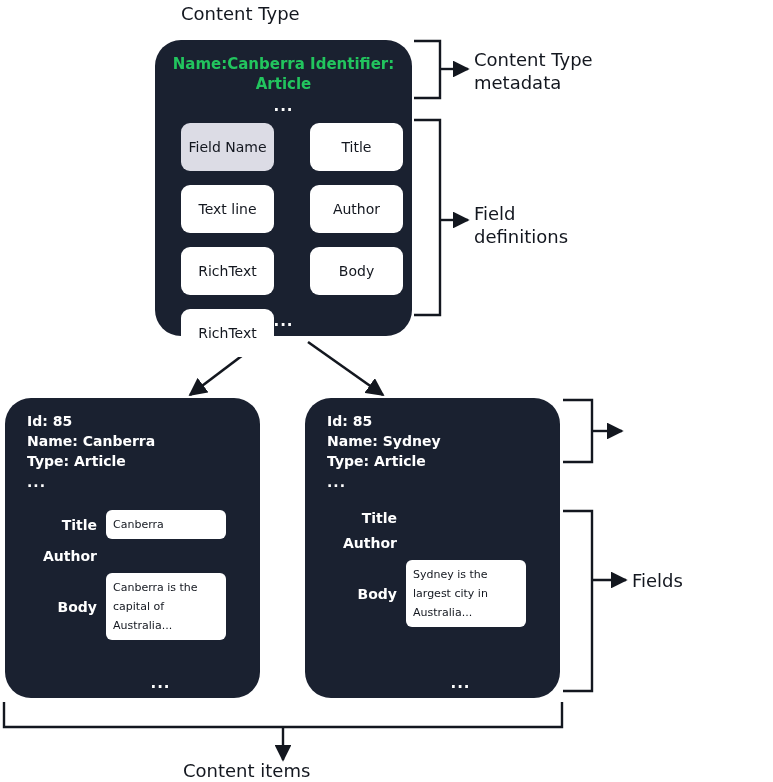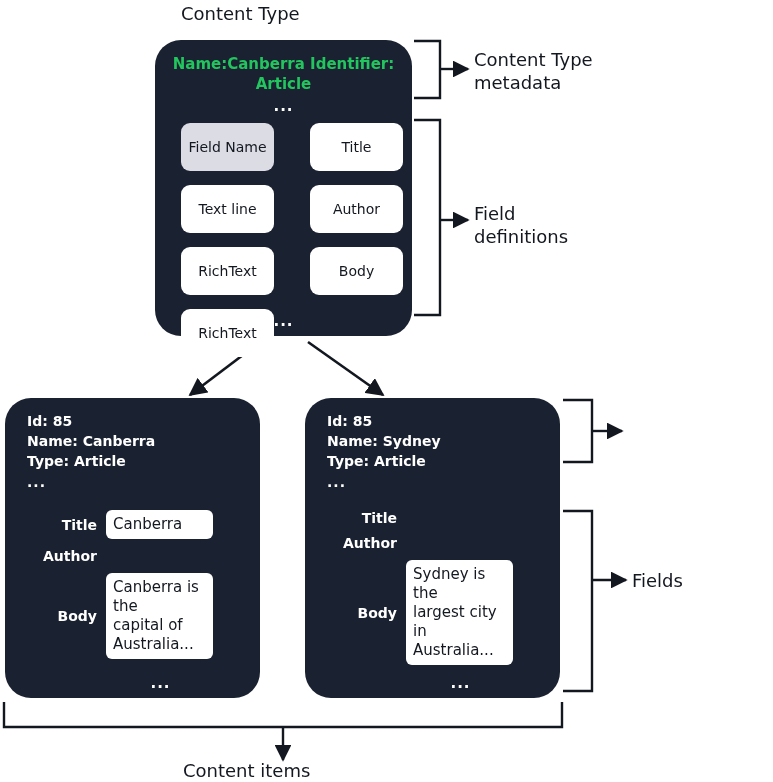--- a/index.html
+++ b/index.html
@@ -148,25 +148,25 @@
   .item-label {
     width: 89px;
     text-align: right;
     padding-right: 9px;
     box-sizing: border-box;
     color: #ffffff;
     font-weight: bold;
     font-size: 14px;
   }
   .item-value {
-    width: 107px;
+    width: 120px;
     background: #ffffff;
     color: #13171f;
     border-radius: 6px;
-    font-size: 15px;
+    font-size: 11px;
     line-height: 19px;
     padding: 5px 7px;
     box-sizing: border-box;
     white-space: pre-line;
   }
   .item-bottom-ellipsis {
     position: absolute;
     left: 89px;
     bottom: 6px;
     width: 133px;

